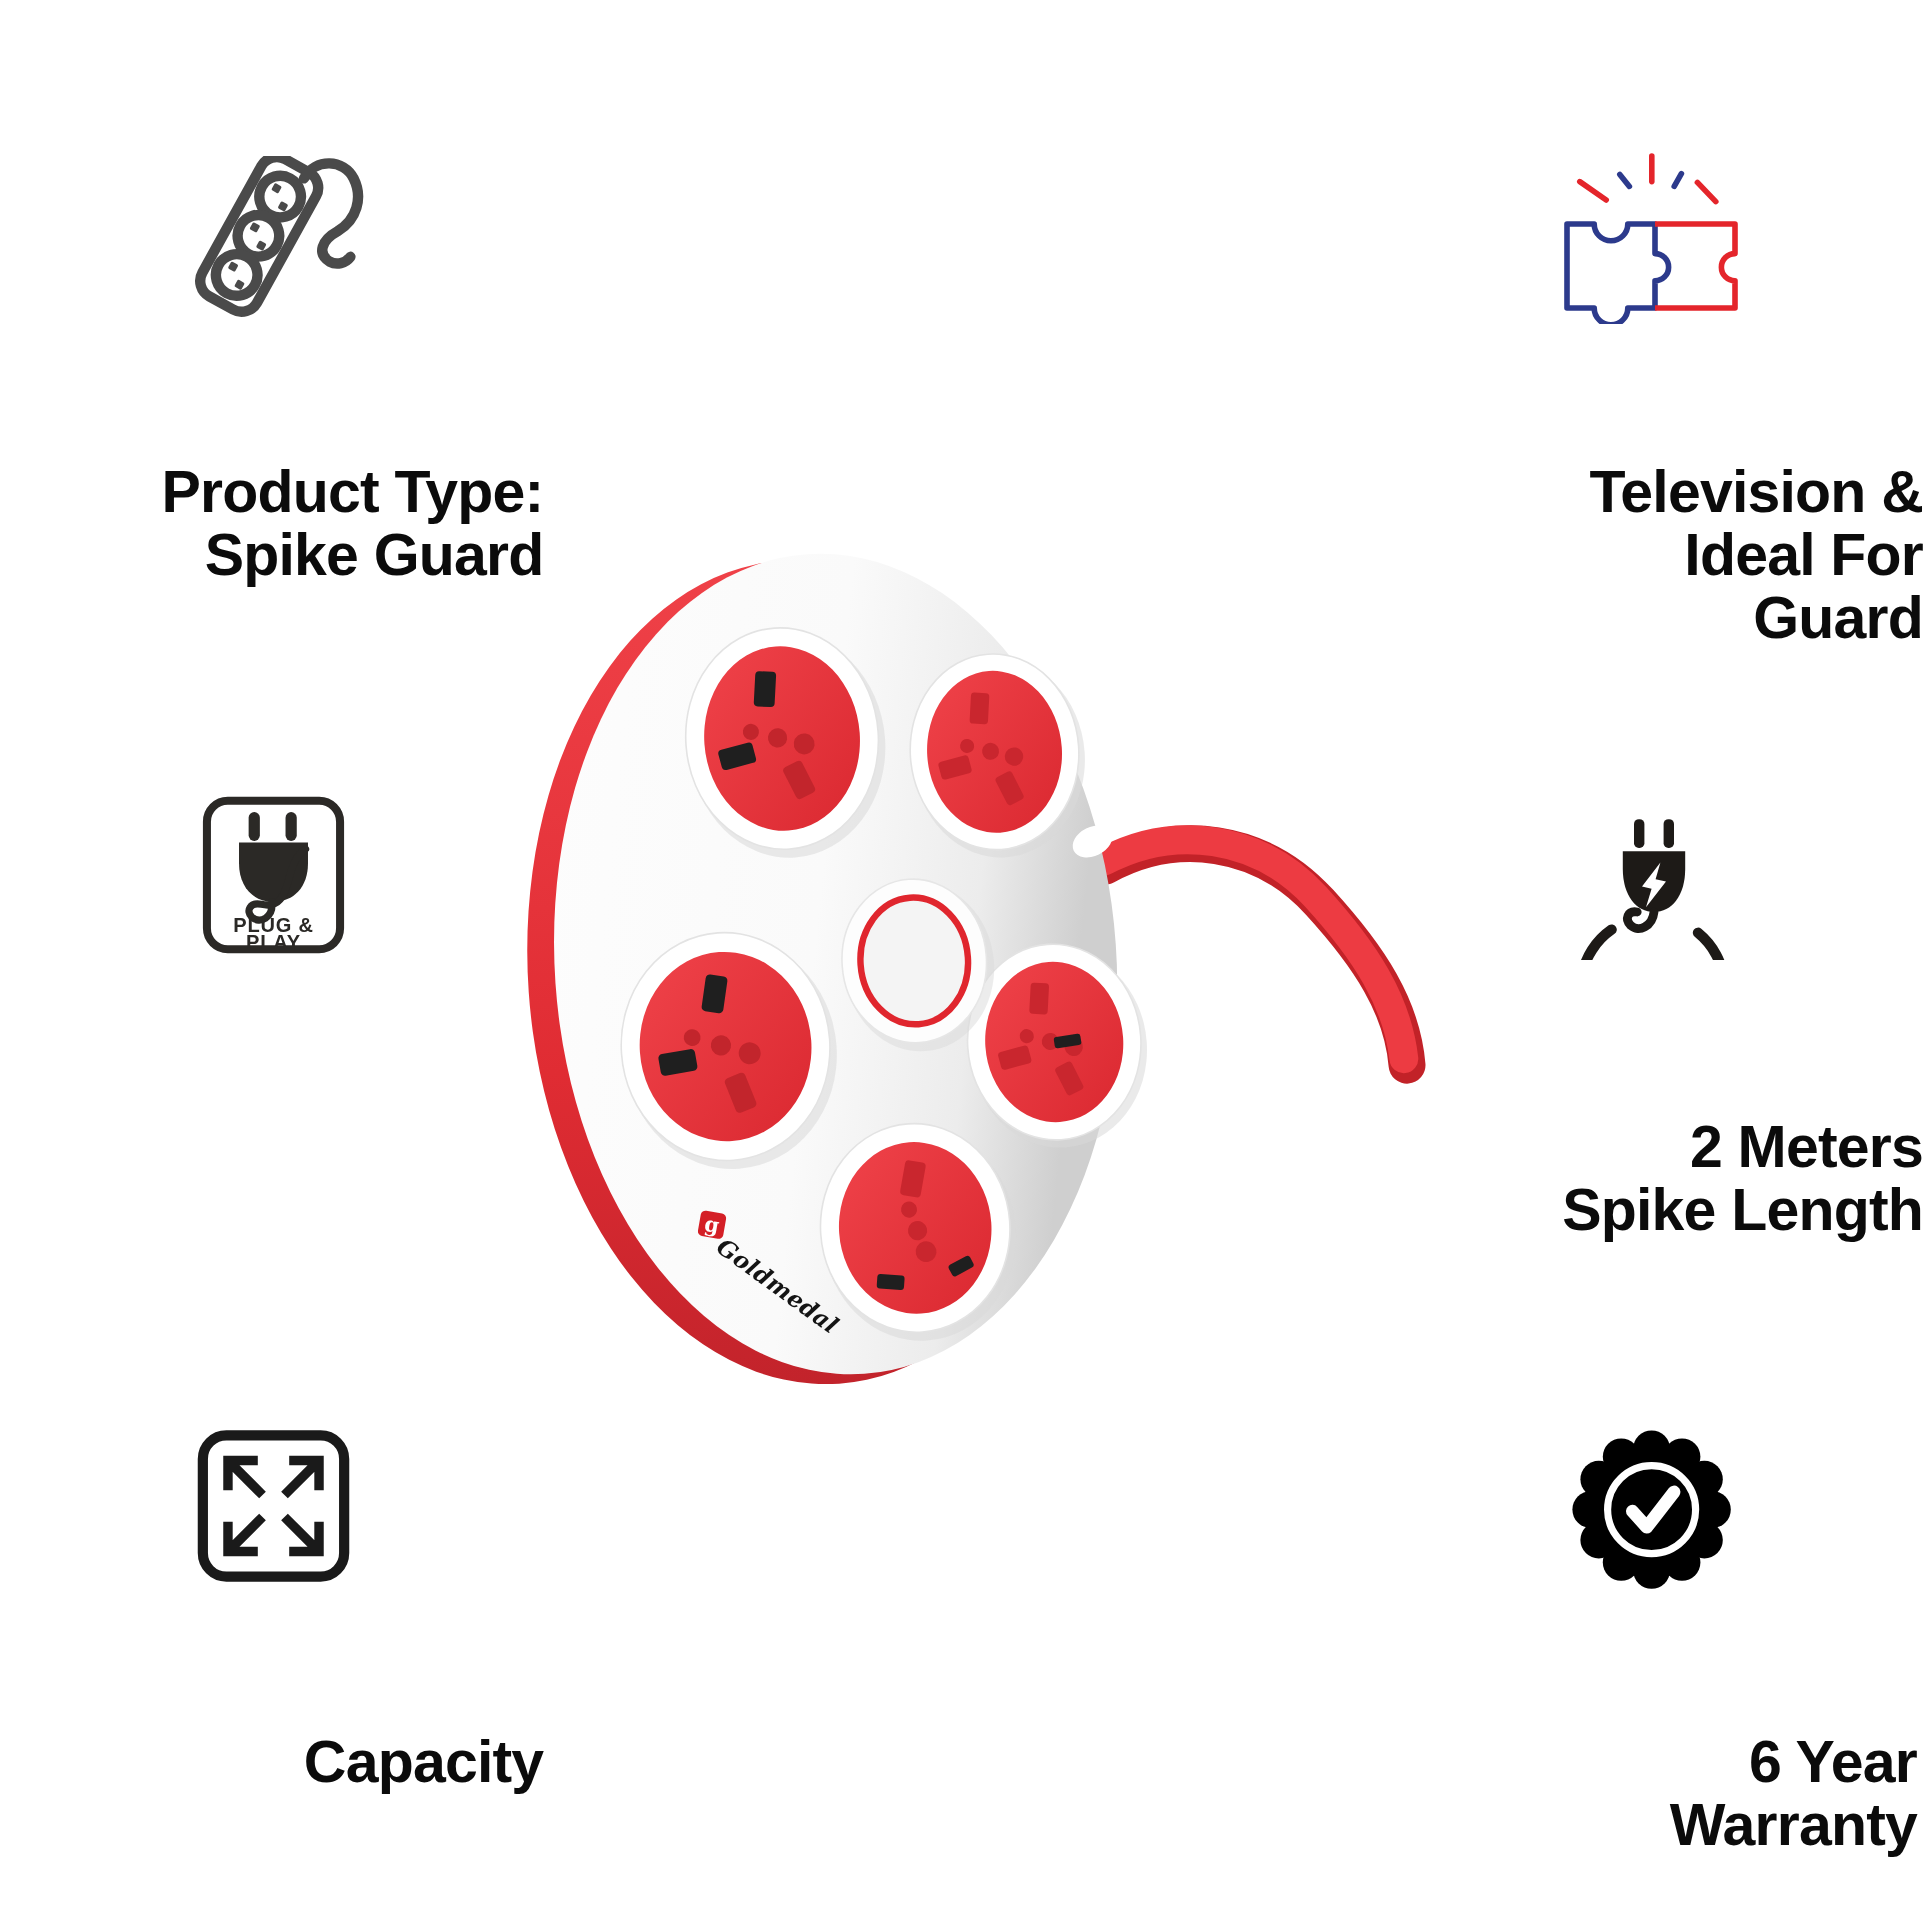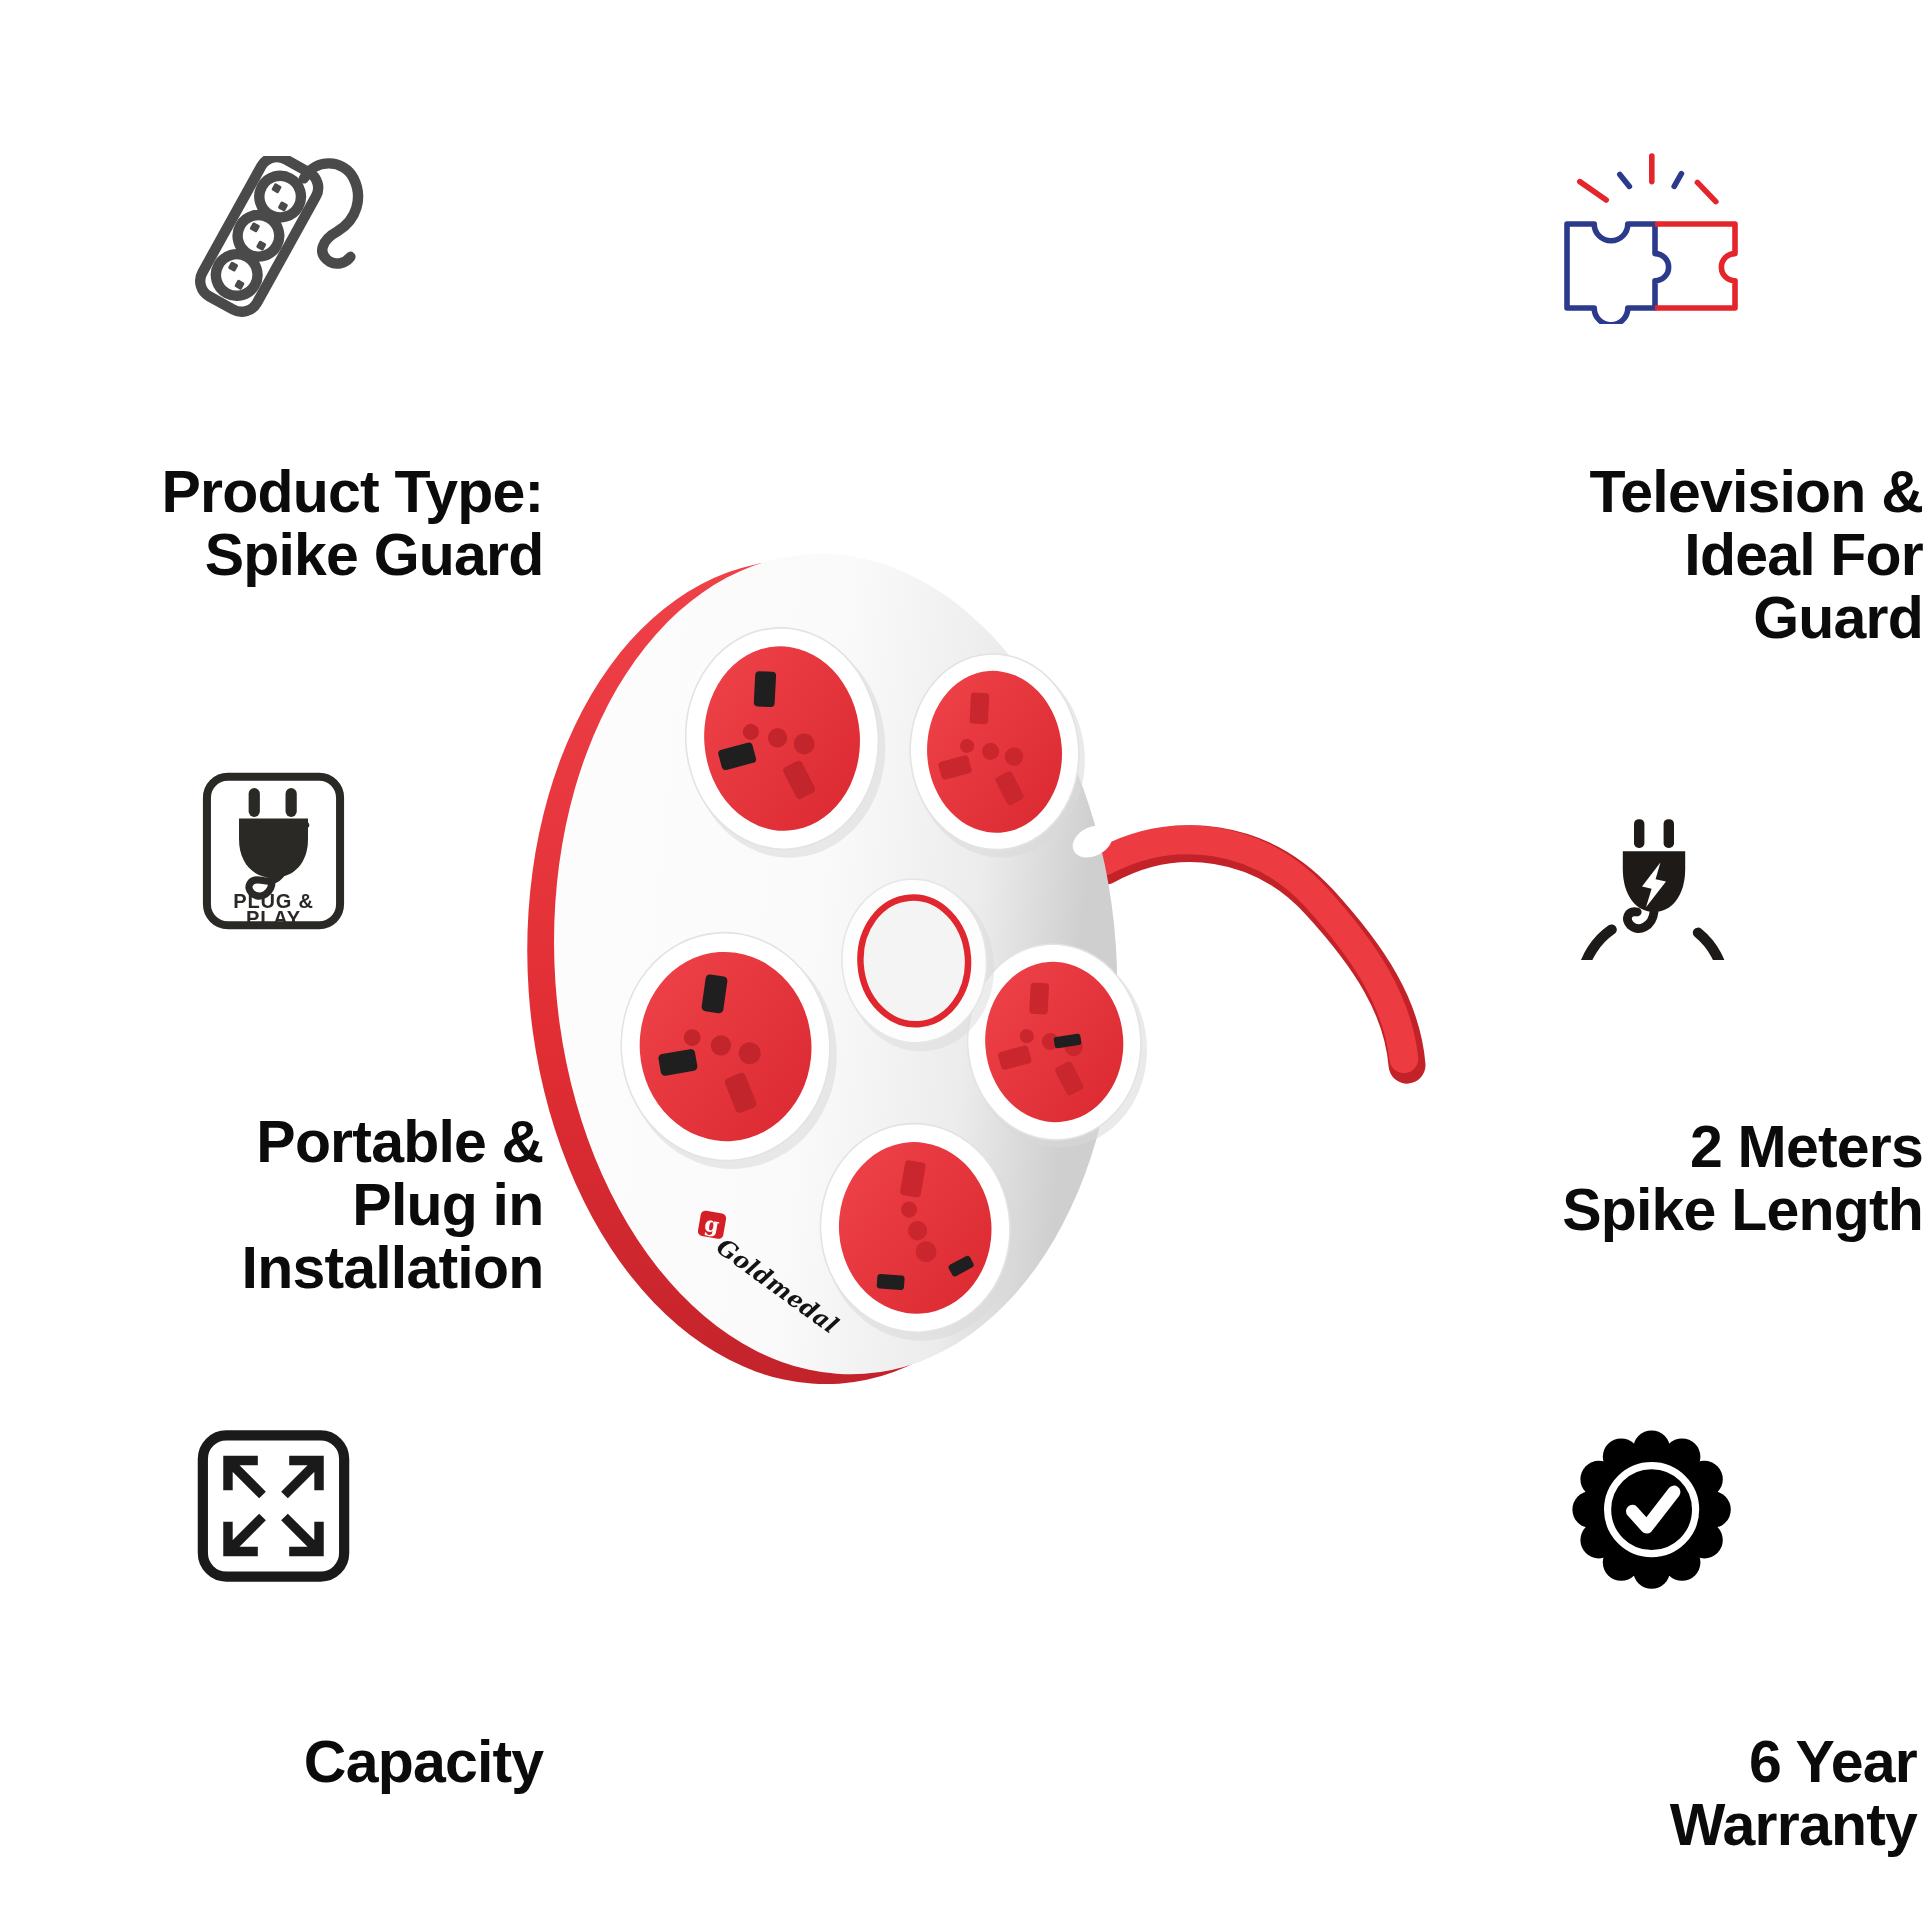--- a/index.html
+++ b/index.html
@@ -53,21 +53,21 @@
         <path stroke="#2c3a8c" d="M 149 32 L 140 48"></path>
         <path stroke="#e4252b" d="M 169 43 L 192 67"></path>
       </g>
       <g fill="none" stroke-linejoin="round" stroke-width="7">
         <path stroke="#2c3a8c" d="M 6 95 H 40 A 21 21 0 1 0 82 95 H 116 V 132 A 17 17 0 1 1 116 166 V 200 H 82 A 21 21 0 1 1 40 200 H 6 Z"></path>
         <path stroke="#e4252b" d="M 116 95 H 216 V 132 A 17 17 0 1 0 216 166 V 200 H 116"></path>
       </g>
     </svg>
   </div>
 
-  <div class="icon-box" style="left:202px;top:772px;width:143px;height:178px;">
+  <div class="icon-box" style="left:202px;top:796px;width:143px;height:178px;">
     <svg width="143" height="158" viewBox="0 0 178 197">
       <rect x="6" y="6" width="166" height="185" rx="26" fill="none" stroke="#2b2926" stroke-width="10"></rect>
       <g fill="#2b2926">
         <rect x="58" y="20" width="14" height="36" rx="7"></rect>
         <rect x="104" y="20" width="14" height="36" rx="7"></rect>
         <path d="M 46 58 H 132 V 84 C 132 114 114 132 89 132 C 64 132 46 114 46 84 Z"></path>
       </g>
       <path d="M 87 132 C 89 152 72 160 62 151 C 54 143 60 132 74 135 C 96 140 103 124 108 104 C 112 88 117 74 129 66" fill="none" stroke="#2b2926" stroke-width="9" stroke-linecap="round"></path>
       <text x="89" y="170" text-anchor="middle" font-family="Liberation Sans, sans-serif" font-weight="700" font-size="25" letter-spacing="1" fill="#2b2926">PLUG &amp;</text>
       <text x="89" y="191" text-anchor="middle" font-family="Liberation Sans, sans-serif" font-weight="700" font-size="25" letter-spacing="1" fill="#2b2926">PLAY</text>
@@ -125,25 +125,20 @@
     <div>Product Type:</div>
     <div>Spike Guard</div>
   </div>
 
   <div class="feature-text" style="left:1394px;top:461px;">
     <div>Television &amp;</div>
     <div>Ideal For</div>
     <div>Guard</div>
   </div>
 
-  <div class="feature-text" style="left:14.4px;top:1111px;">
-    <div>Portable &amp;</div>
-    <div>Plug in</div>
-    <div>Installation</div>
-  </div>
 
   <div class="feature-text" style="left:1394px;top:1116px;">
     <div>2 Meters</div>
     <div>Spike Length</div>
   </div>
 
   <div class="feature-text" style="left:14.4px;top:1731px;">
     <div>Capacity</div>
   </div>
 

